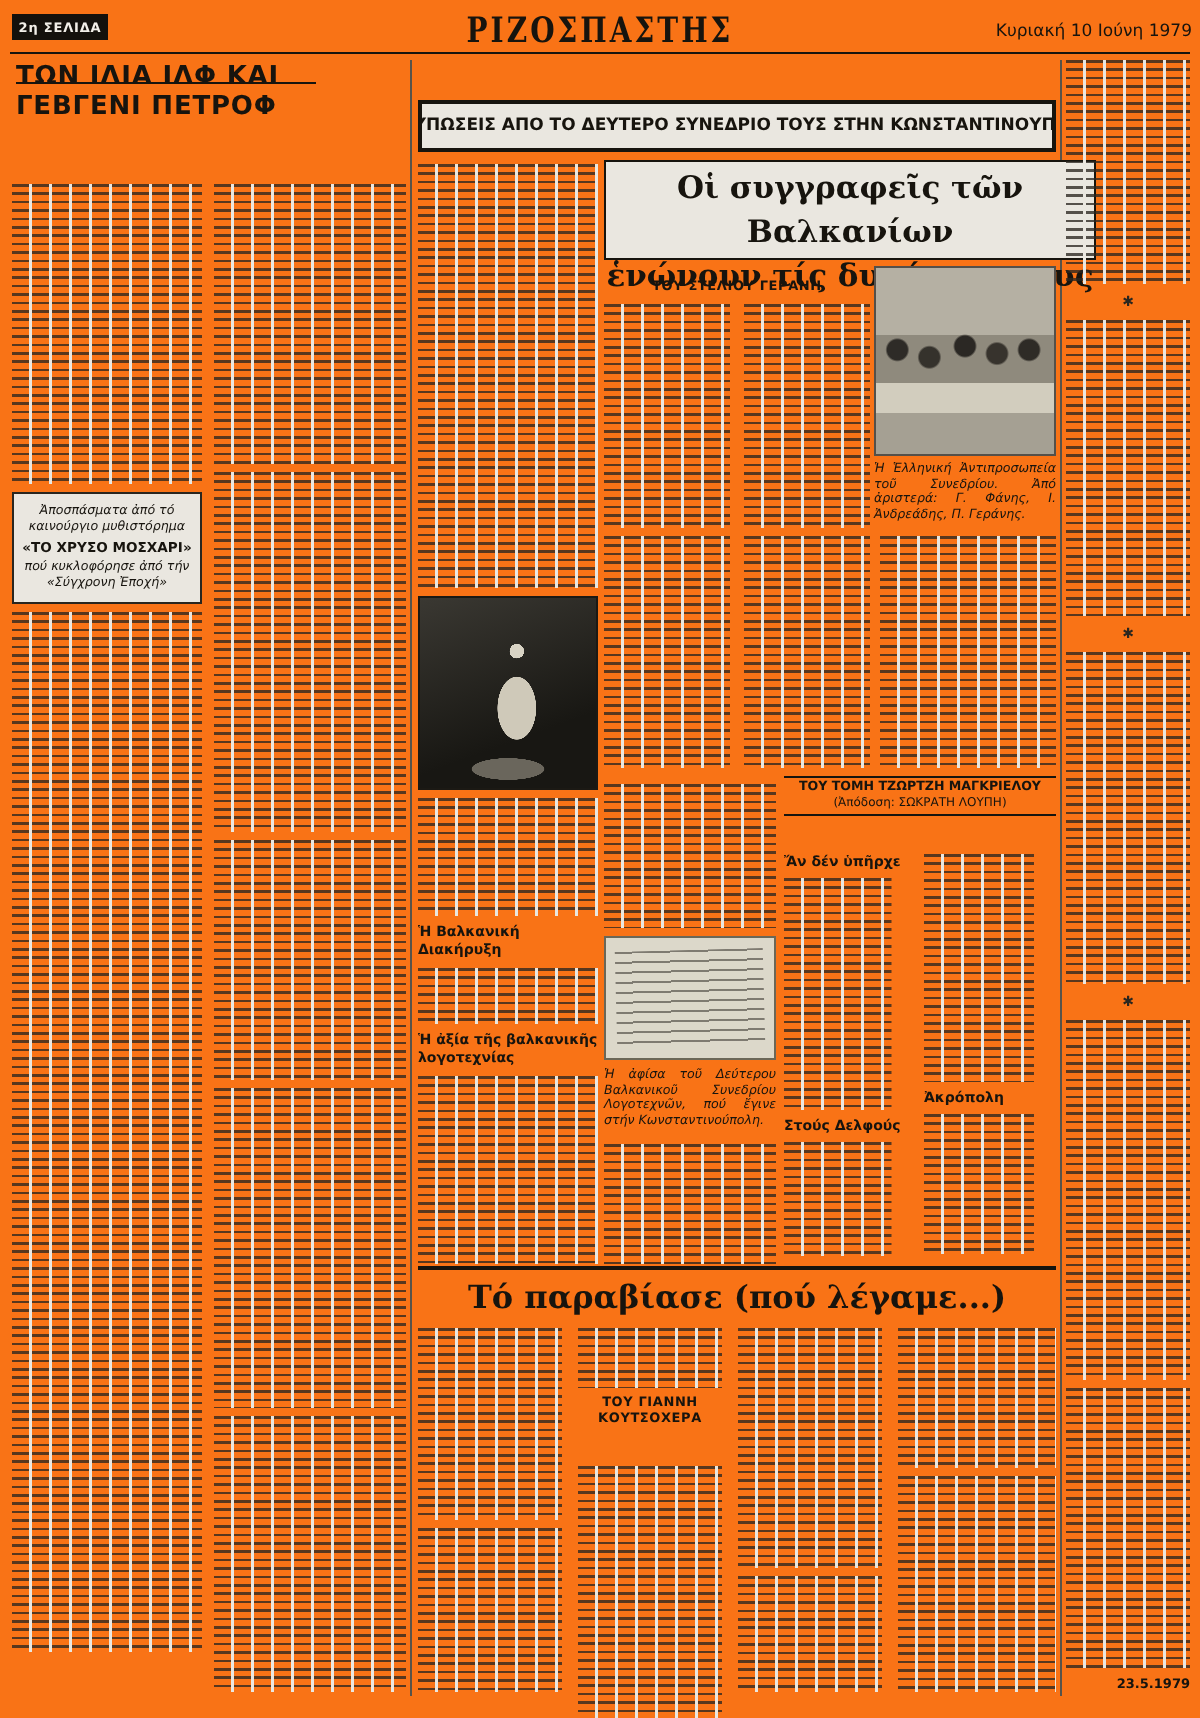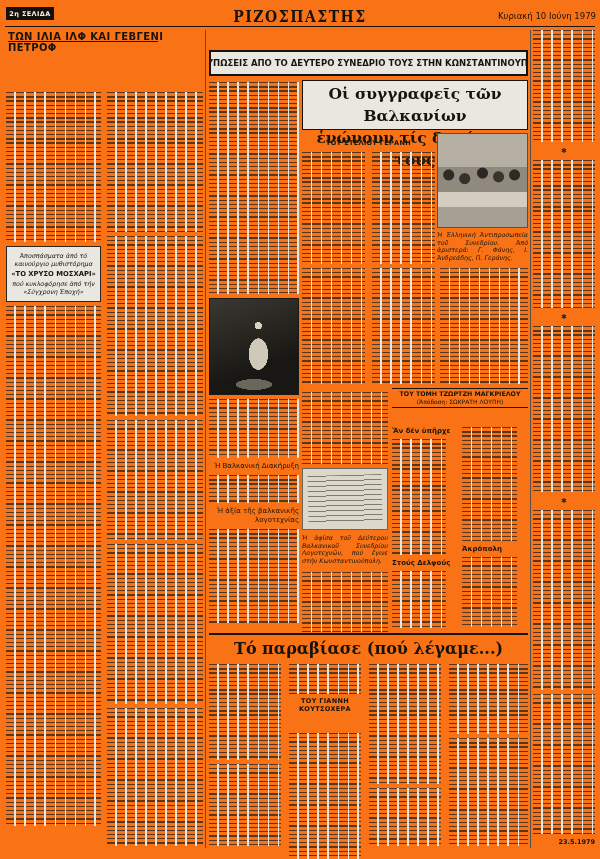--- a/index.html
+++ b/index.html
@@ -23,35 +23,35 @@
   .badge{position:absolute;left:6px;top:7px;width:48px;height:13px;background:#14110c;color:#f2efe8;
          font-size:6.5px;font-weight:bold;display:flex;align-items:center;justify-content:center;letter-spacing:.4px}
   .masthead{position:absolute;left:0;right:0;top:6px;margin:auto;width:180px;text-align:center;
             font-family:"DejaVu Serif","Liberation Serif",serif;font-weight:bold;font-size:14px;
             letter-spacing:1.5px;transform:scaleY(1.25);transform-origin:top}
   .issue-date{position:absolute;right:4px;top:11px;font-size:8.5px}
   .hrule{position:absolute;border-top:1.5px solid #17140e}
   .vrule{position:absolute;border-left:1px solid #57534a}
 
   
-  .kicker{position:absolute;left:8px;top:31px;width:196px;font-size:10px;font-weight:bold;letter-spacing:.4px}
+  .kicker{position:absolute;left:8px;top:31px;width:196px;font-size:13px;font-weight:bold;letter-spacing:.4px}
   .kicker-line{position:absolute;left:8px;top:41px;width:150px;border-top:1px solid #17140e}
   .hl-left{position:absolute;left:8px;top:45px;width:198px;font-weight:bold;font-size:16px;line-height:21px;letter-spacing:-.2px}
   .inset-box{border:1px solid #2a261f;padding:5px 3px;text-align:center;font-size:6.3px;line-height:8px;
              font-style:italic;margin-bottom:4px;background:#eae7e0}
   .inset-title{font-style:normal;font-weight:bold;font-size:6.8px;margin:2px 0}
 
   
   .banner{position:absolute;left:209px;top:50px;width:319px;height:26px;border:2px solid #17140e;
           display:flex;align-items:center;justify-content:center;font-size:8.5px;font-weight:bold;
           white-space:nowrap;overflow:hidden;background:#eae7e0}
-  .hl-congress{position:absolute;left:302px;top:80px;width:226px;height:50px;border:1.5px solid #17140e;
+  .hl-congress{position:absolute;left:302px;top:80px;width:246px;height:50px;border:1.5px solid #17140e;
                text-align:center;font-weight:bold;font-size:15.5px;line-height:22px;padding-top:2px;background:#eae7e0}
   .byline{font-size:6.5px;font-weight:bold;text-align:center;letter-spacing:.3px}
-  .crosshead{font-weight:normal;font-size:7px;line-height:9px;text-align:right;margin-bottom:4px}
+  .crosshead{font-weight:bold;font-size:7px;line-height:9px;text-align:left;margin-bottom:4px}
   .caption{font-size:6.3px;line-height:7.6px;font-style:italic;text-align:justify}
 
   .photo{position:absolute;border:1px solid #55504a;
     background:
       radial-gradient(circle 6px at 12% 44%, #2e2b27 0 5px, transparent 6px),
       radial-gradient(circle 6px at 30% 48%, #35322c 0 5px, transparent 6px),
       radial-gradient(circle 6px at 50% 42%, #2b2824 0 5px, transparent 6px),
       radial-gradient(circle 6px at 68% 46%, #37332d 0 5px, transparent 6px),
       radial-gradient(circle 6px at 86% 44%, #2e2b26 0 5px, transparent 6px),
       linear-gradient(to bottom,#b5b0a3 0 36%,#8f8a7d 36% 62%,#d2cdbe 62% 78%,#a5a093 78% 100%)}

